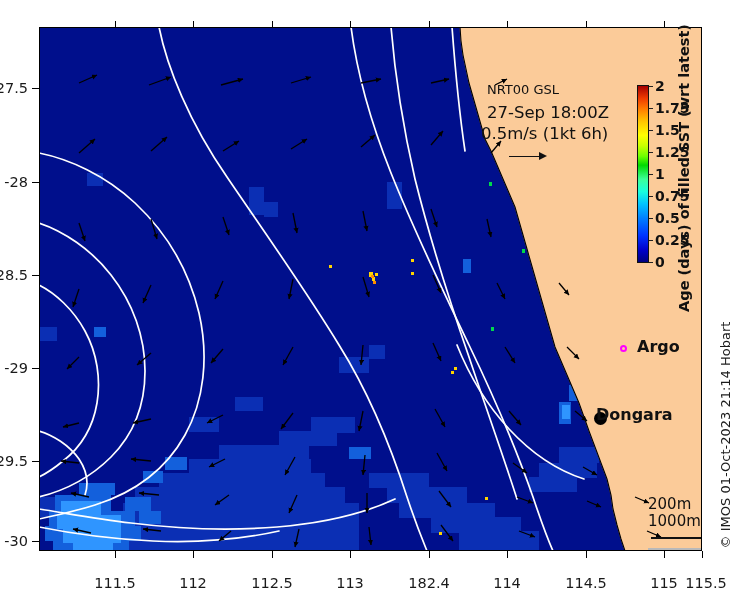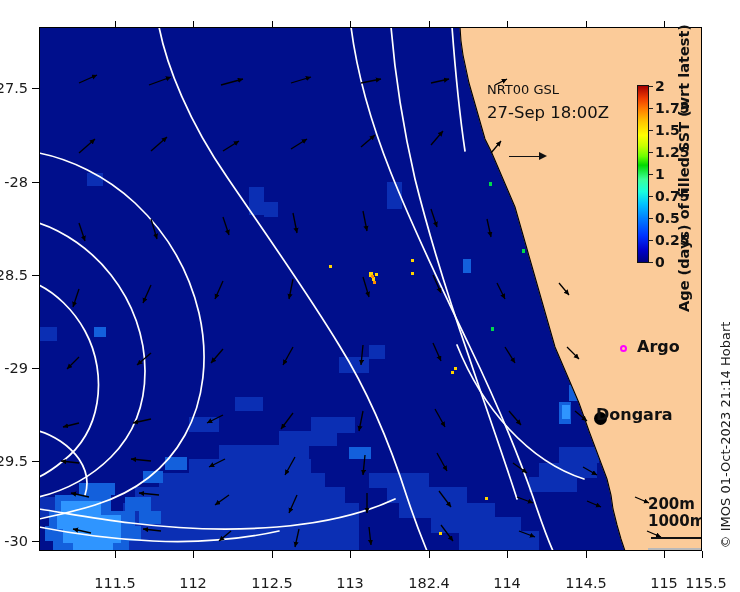--- a/index.html
+++ b/index.html
@@ -73,21 +73,21 @@
 
   
   #argo-dot{position:absolute;left:581px;top:318px;width:7px;height:7px;
         border:2px solid #ff00ff;border-radius:50%;box-sizing:border-box;}
   #argo-lab{position:absolute;left:598px;top:310px;font-size:16px;font-weight:bold;color:#111;}
   #dongara-dot{position:absolute;left:555px;top:385px;width:13px;height:13px;
         background:#000;border-radius:50%;}
   #dongara-lab{position:absolute;left:557px;top:378px;font-size:16px;font-weight:bold;color:#111;}
 
   
-  #scalebox{position:absolute;left:609px;top:469px;width:70px;font-weight:bold;}
+  #scalebox{position:absolute;left:609px;top:469px;width:70px;}
   #scalebox div{font-size:15px;color:#111;line-height:17px;}
   #scale-line-a{position:absolute;left:612px;top:510px;width:52px;height:1.5px;background:#111;}
   #scale-line-b{position:absolute;left:609px;top:521px;width:58px;height:1.5px;background:#b9b9b9;}
 
   svg{display:block;}
 </style>
 </head>
 <body>
 
 <div id="plot">
@@ -288,20 +288,21 @@
         <path d="M536,384 L548,394"></path>
       <path d="M544,440 L558,448"></path>
         <path d="M548,474 L562,480"></path>
       <path d="M596,470 L610,476"></path>
         <path d="M608,504 L622,510"></path>
     </g>
   </svg>
 
   <div class="anno" id="src1">NRT00 GSL</div>
   <div class="anno" id="src2">27-Sep 18:00Z</div>
+  <div class="anno" id="src3">0.5m/s (1kt 6h)</div>
 
   <div id="refarrow">
     <div class="shaft"></div>
     <div class="head"></div>
   </div>
 
   <div id="argo-dot"></div>
   <div id="argo-lab">Argo</div>
   <div id="dongara-dot"></div>
   <div id="dongara-lab">Dongara</div>

